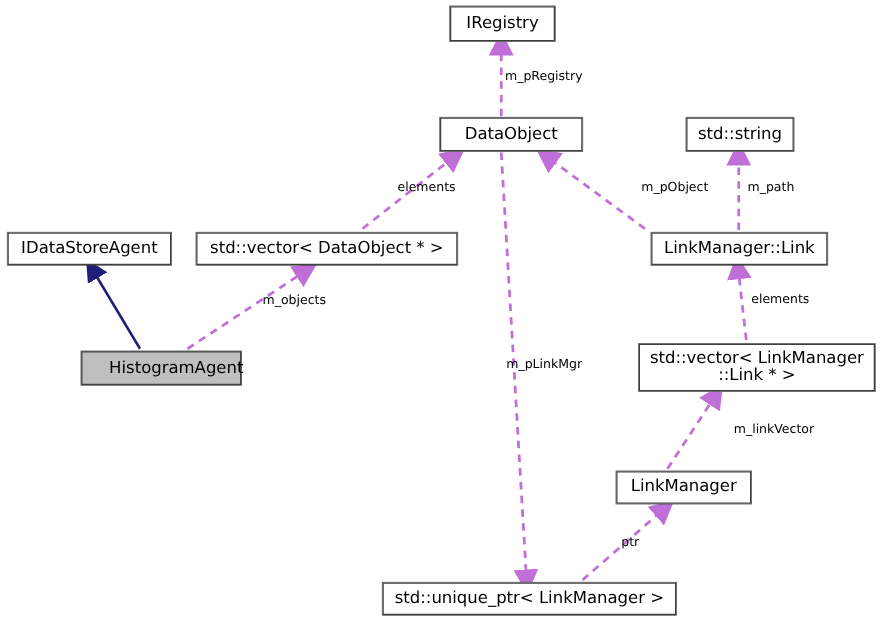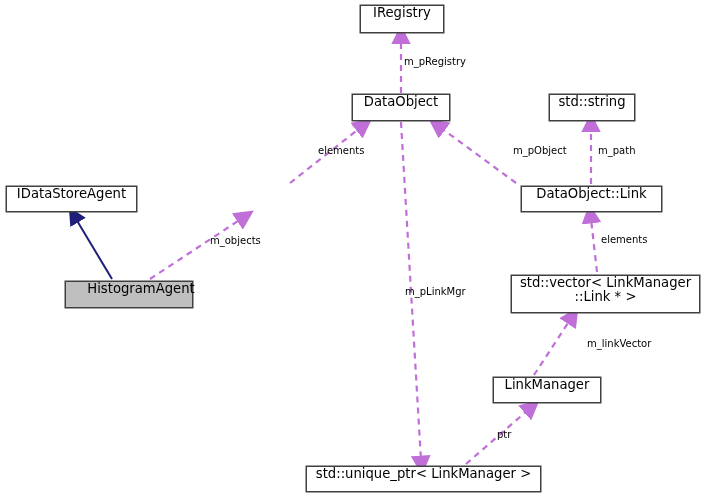--- a/index.html
+++ b/index.html
@@ -25,20 +25,21 @@
   }
   .node {
     position: absolute;
     box-sizing: border-box;
     border: 1px solid #404040;
     background: #ffffff;
     color: #000000;
     font-size: 13.2px;
     line-height: 14px;
     display: flex;
+    align-items: center;
     justify-content: center;
     text-align: center;
     white-space: pre;
     box-shadow: 0 0 0 0.5px #404040;
   }
   .node.highlight {
     background: #bfbfbf;
     padding-left: 24px;
   }
   .edge-label {
@@ -102,35 +103,38 @@
 
     <g>
       <line x1="466" y1="464" x2="528" y2="410" stroke="#c06fd8" stroke-width="2.2" stroke-dasharray="6,5" marker-end="url(#arrow-purple)"></line>
     </g>
   </svg>
 
   <div class="node" style="left:360px; top:5px; width:84px; height:28px;">
     <span>IRegistry</span>
   </div>
 
-  <div class="node" style="left:352px; top:94px; width:98px; height:27px;">
+  <div class="node" style="left:352px; top:94px; width:114px; height:27px;">
     <span>DataObject</span>
   </div>
 
   <div class="node" style="left:549px; top:94px; width:86px; height:27px;">
     <span>std::string</span>
   </div>
 
   <div class="node" style="left:6px; top:186px; width:131px; height:26px;">
     <span>IDataStoreAgent</span>
   </div>
 
+  <div class="node" style="left:157px; top:186px; width:209px; height:26px;">
+    <span>std::vector&lt; DataObject * &gt;</span>
+  </div>
 
   <div class="node" style="left:521px; top:186px; width:141px; height:26px;">
-    <span>DataObject::Link</span>
+    <span>LinkManager::Link</span>
   </div>
 
   <div class="node highlight" style="left:65px; top:281px; width:128px; height:27px;">
     <span>HistogramAgent</span>
   </div>
 
   <div class="node" style="left:511px; top:275px; width:189px; height:38px;">
     <span>std::vector&lt; LinkManager
 ::Link * &gt;</span>
   </div>

